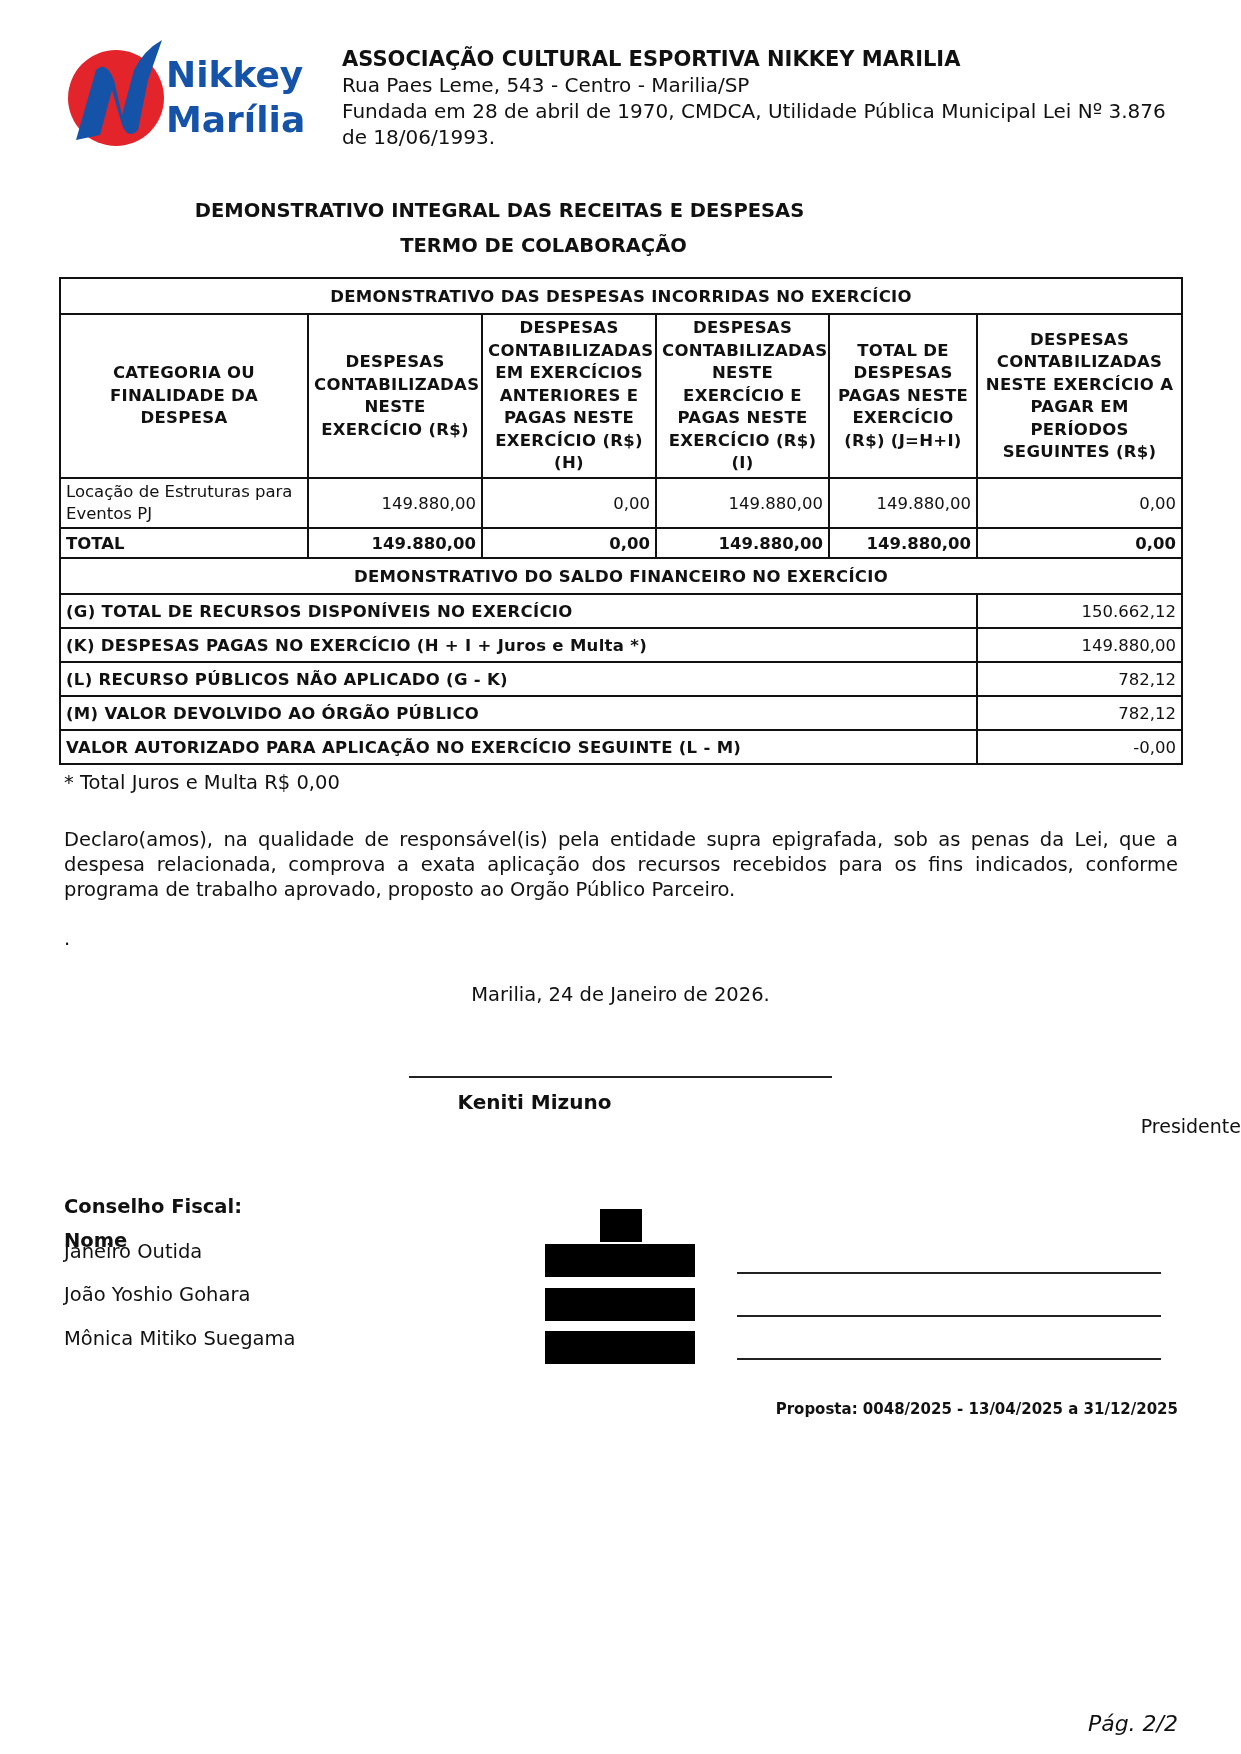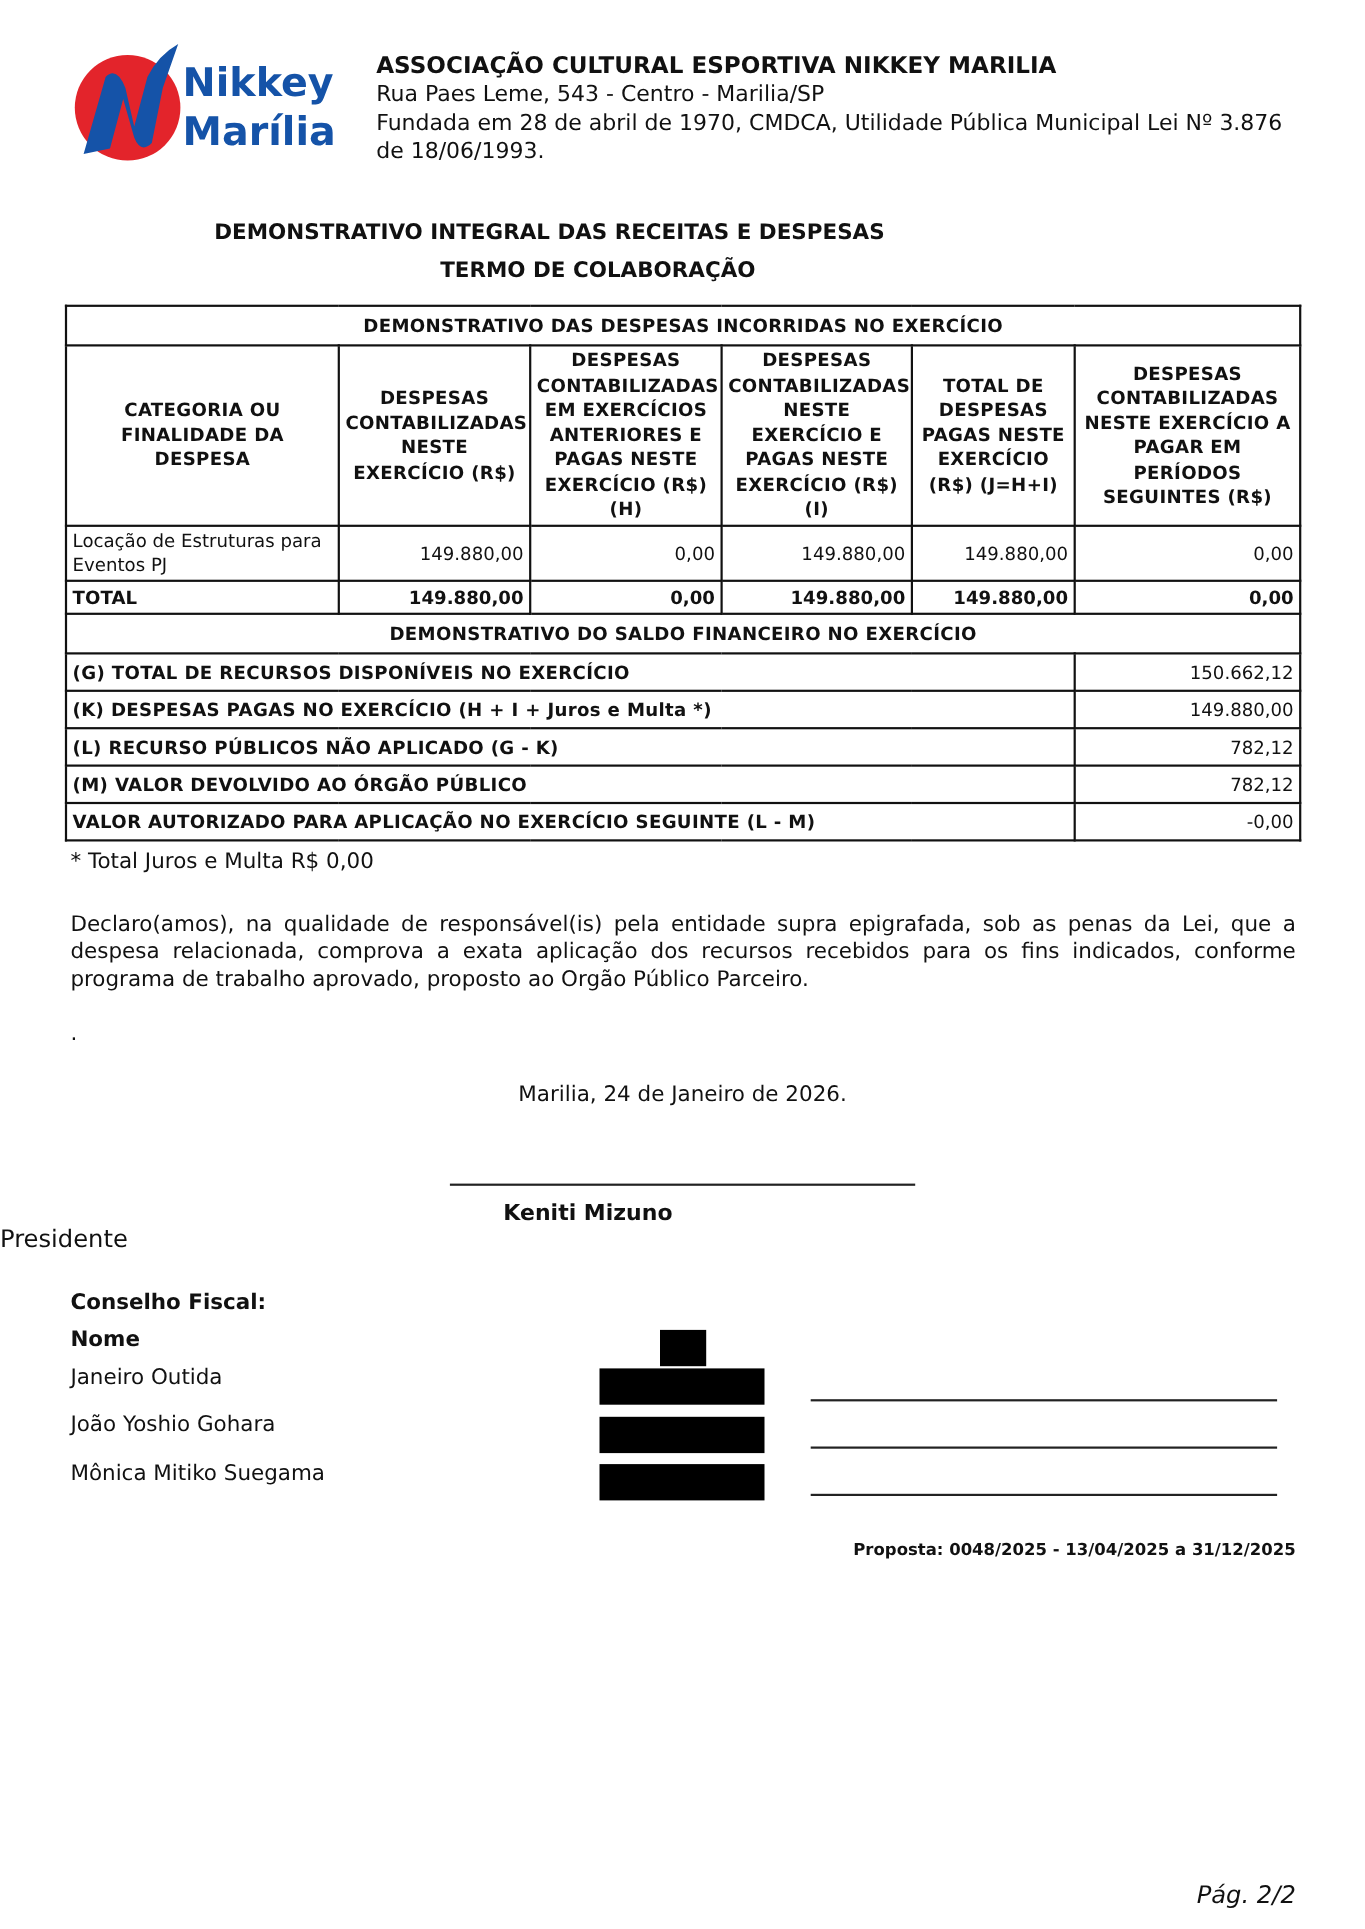--- a/index.html
+++ b/index.html
@@ -7,29 +7,29 @@
   .logo { position:absolute; left:66px; top:40px; width:262px; height:116px; }
   .org { position:absolute; left:342px; top:46px; width:840px; font-size:20px; line-height:26px; }
   .org .name { font-weight:bold; font-size:21px; }
   .titles { position:absolute; left:0; width:999px; text-align:center; font-weight:bold; font-size:19.5px; }
   .t1 { top:199px; } .t2 { top:234px;margin-left:44px; }
   table { border-collapse:collapse; position:absolute; left:59px; width:1122px; table-layout:fixed; }
   td, th { border:2.5px solid #111; font-size:16.5px; padding:2px 5px; }
   th { font-weight:bold; text-align:center; line-height:22.5px; letter-spacing:0.3px; }
   .sec { font-weight:bold; text-align:center; height:30px; font-size:16.5px; letter-spacing:0.3px;margin-left:32px; }
   .num { text-align:right; }
-  .b { font-weight:bold; }
+  .b { font-weight:bold;margin-top:23px; }
   .lbl { font-weight:bold; height:28px; letter-spacing:0.3px; }
   .foot { position:absolute; left:64px; top:771px; font-size:19.5px; }
   .decl { position:absolute; left:64px; top:827px; width:1114px; font-size:19.5px; line-height:25px; text-align:justify; }
   .dot { position:absolute; left:64px; top:927px; font-size:19.5px; }
   .city { position:absolute; left:0; width:1241px; top:983px; text-align:center; font-size:19.5px; }
   .sigline { position:absolute; left:409px; top:1076px; width:423px; border-top:2px solid #222; }
   .signame { position:absolute; left:0; width:1069px; top:1090px; text-align:center; font-weight:bold; font-size:20px; }
-  .sigrole { position:absolute; left:0; width:1241px; top:1115px; text-align:left; font-size:22px; }
+  .sigrole { position:absolute; left:0; width:1241px; top:1115px; text-align:right; font-size:19px; }
   .cf { position:absolute; left:64px; font-size:19.5px; }
   .redact { position:absolute; background:#000; }
   .line { position:absolute; left:737px; width:424px; border-top:2px solid #222; }
   .prop { position:absolute; right:63px; top:1400px; font-weight:bold; font-size:15px; }
   .page { position:absolute; right:63px; top:1711px; font-style:italic; font-size:22px; }
 </style>
 </head>
 <body>
 
 <div class="logo">

